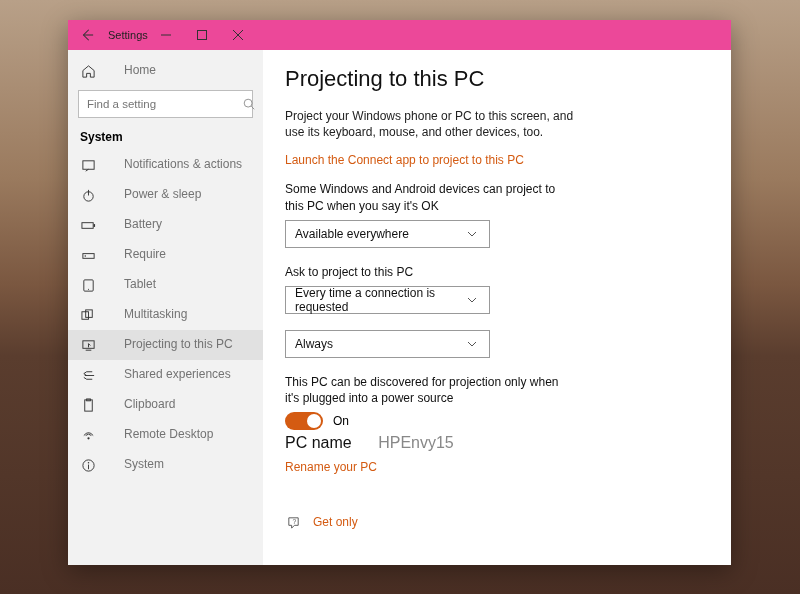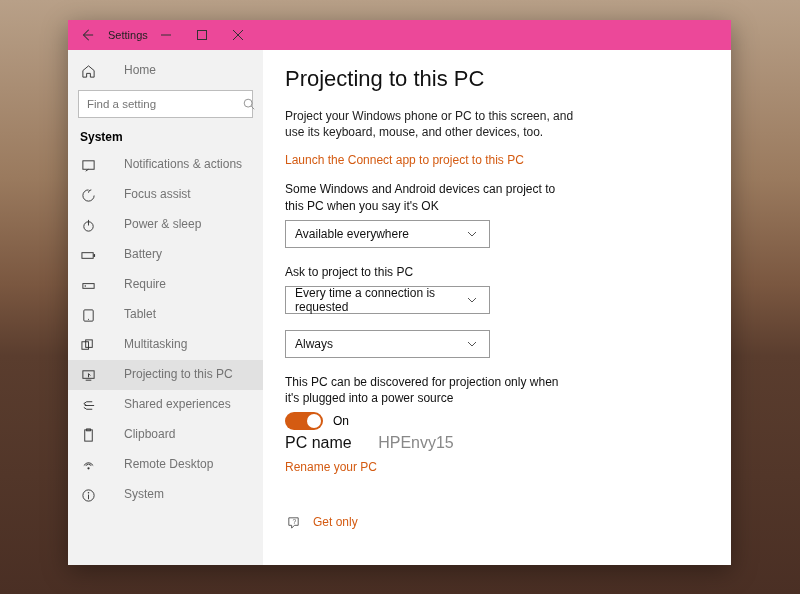--- a/index.html
+++ b/index.html
@@ -141,29 +141,20 @@
       <div class="category-header">System</div>
 
       <div class="nav-item">
         <span class="icon">
             <svg width="15" height="15" viewBox="0 0 16 16">
               <rect x="2" y="3" width="12" height="9" stroke="#333" fill="none"></rect>
               <path d="M5 14 L8 12 L8 12" stroke="#333" fill="none"></path>
             </svg>
           </span>
         <span>Notifications &amp; actions</span>
-      </div>
-      <div class="nav-item">
-        <span class="icon">
-            <svg width="15" height="15" viewBox="0 0 16 16">
-              <path d="M8 2 A6 6 0 1 0 14 8" stroke="#333" fill="none"></path>
-              <path d="M11 2 A3 3 0 0 0 8 5" stroke="#333" fill="none"></path>
-            </svg>
-          </span>
-        <span>Focus assist</span>
       </div>
       <div class="nav-item">
         <span class="icon">
             <svg width="15" height="15" viewBox="0 0 16 16">
               <circle cx="8" cy="9" r="5" stroke="#333" fill="none"></circle>
               <path d="M8 2 V8" stroke="#333"></path>
             </svg>
           </span>
         <span>Power &amp; sleep</span>
       </div>

